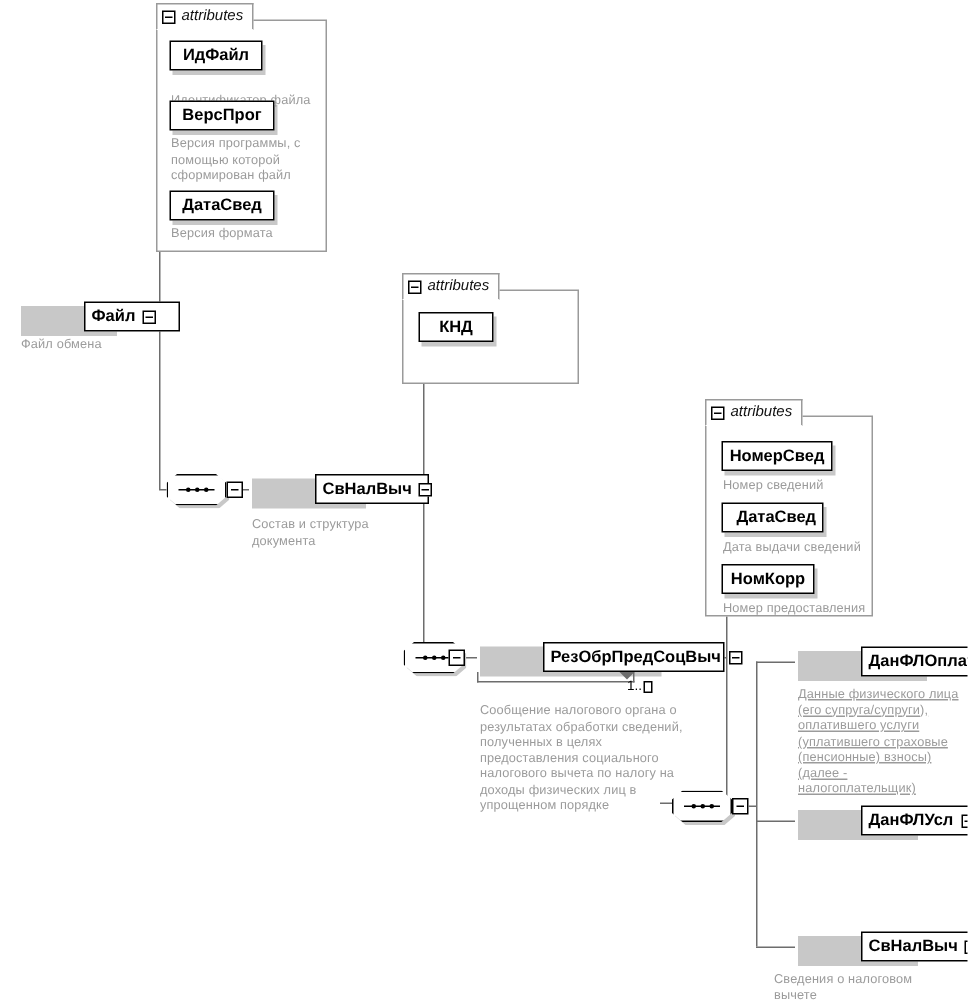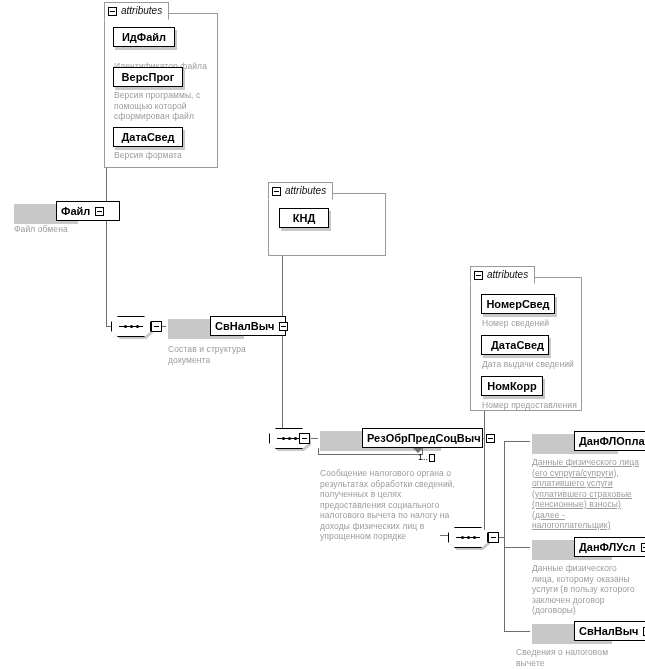--- a/index.html
+++ b/index.html
@@ -408,21 +408,20 @@
     <span class="tgl plus"></span>
   </div>
   <div class="desc" style="left:532px; top:457px; width:108px;text-decoration:underline;">Данные физического лица (его супруга/супруги), оплатившего услуги (уплатившего страховые (пенсионные) взносы) (далее - налогоплательщик)</div>
 
   <div class="line h" style="left:504px; top:547px; width:26px;"></div>
   <div class="shadow" style="left:532px; top:540px; width:80px; height:20px;"></div>
   <div class="node withtgl" style="left:530px; top:537px; width:80px;">
     <span class="nlabel">ДанФЛУсл</span>
     <span class="tgl plus"></span>
   </div>
-  <div class="desc" style="left:532px; top:563px; width:108px;">Данные физического лица, которому оказаны услуги (в пользу которого заключен договор (договоры)</div>
 
   <div class="line h" style="left:504px; top:631px; width:26px;"></div>
   <div class="shadow" style="left:532px; top:624px; width:80px; height:20px;"></div>
   <div class="node withtgl" style="left:530px; top:621px; width:80px;">
     <span class="nlabel">СвНалВыч</span>
     <span class="tgl plus"></span>
   </div>
   <div class="desc" style="left:516px; top:647px; width:108px;">Сведения о налоговом вычете</div>
 
 </div>

